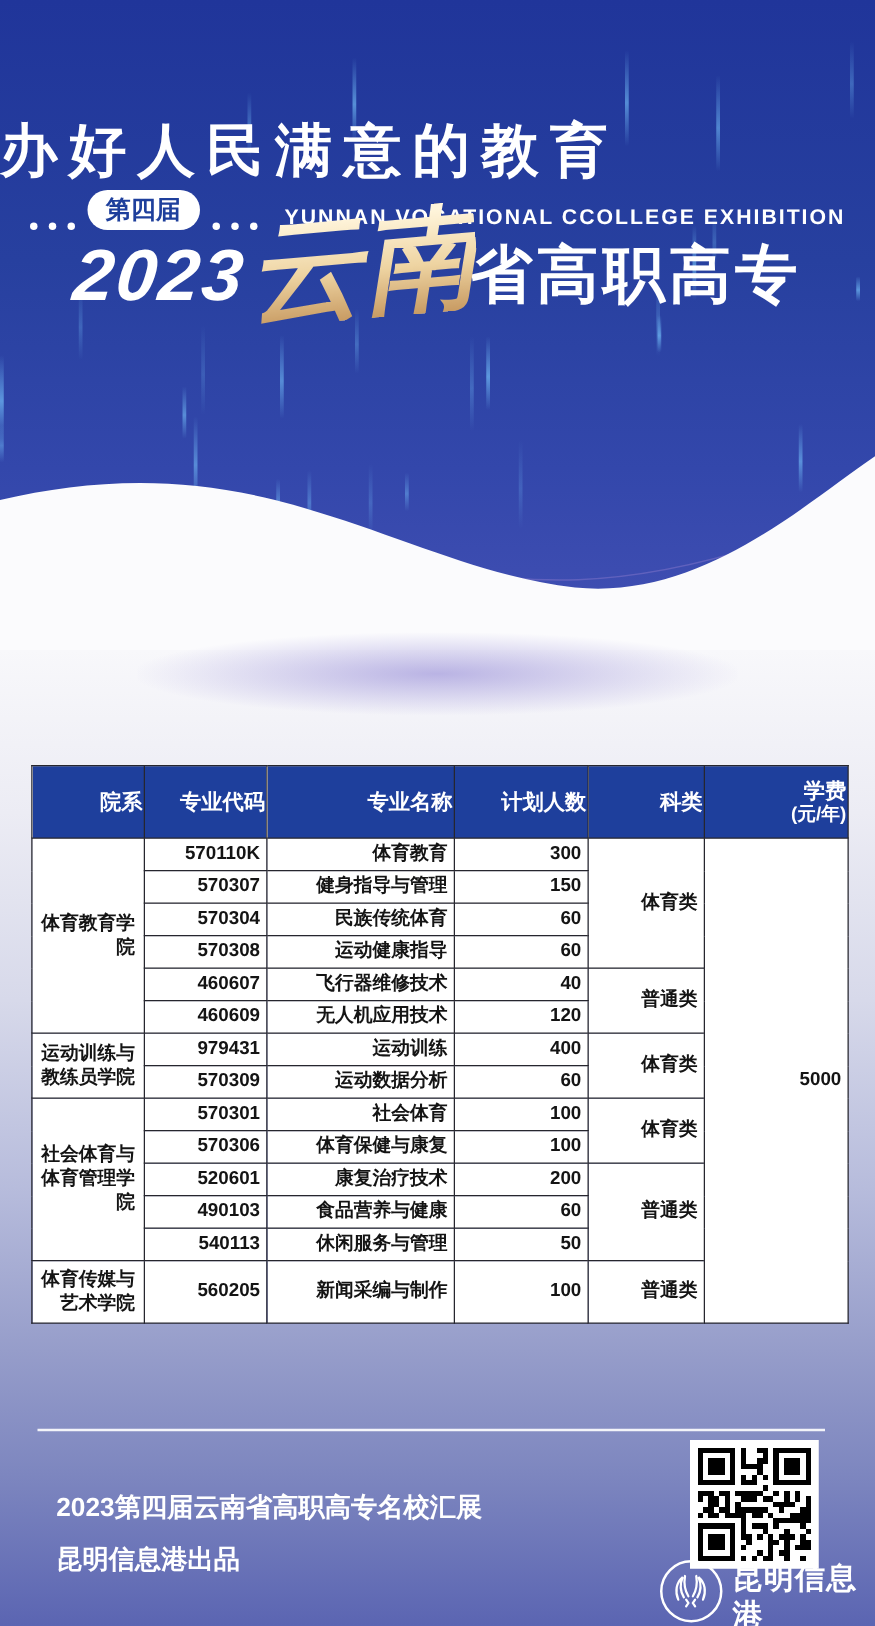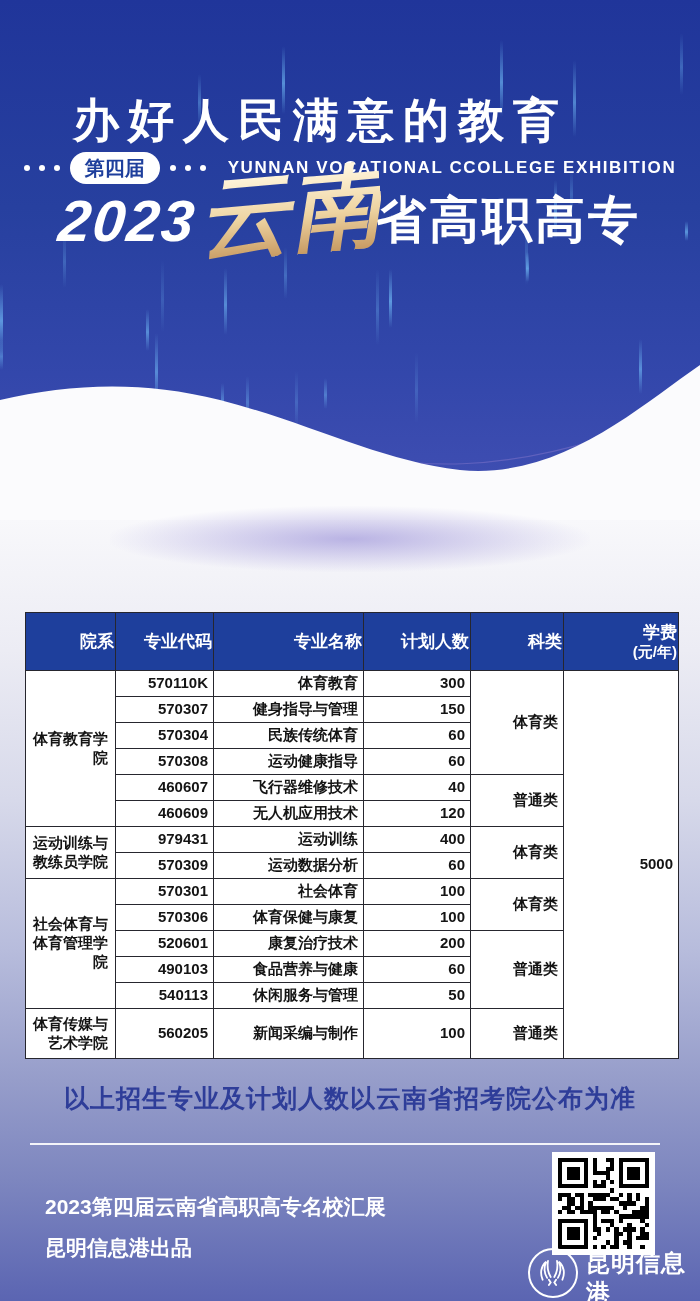--- a/index.html
+++ b/index.html
@@ -4,23 +4,23 @@
 <style>
   html,body{margin:0;padding:0;}
   body{width:700px;height:1301px;overflow:hidden;font-family:"Liberation Sans","DejaVu Sans",sans-serif;}
   .page{position:relative;width:700px;height:1301px;overflow:hidden;
     background:linear-gradient(180deg,#f8f8fb 520px,#ececf4 650px,#d7d9ea 800px,#b7bcdc 950px,#969dca 1080px,#7d86bf 1180px,#5b65b2 1300px);}
   
   .hero{position:absolute;left:0;top:0;width:700px;height:520px;overflow:hidden;
     background:linear-gradient(180deg,#20359a 0%,#27409f 40%,#3347ab 72%,#4350b4 100%);}
   .streak{position:absolute;width:3px;border-radius:2px;
     background:linear-gradient(180deg,rgba(120,200,255,0) 0%,rgba(120,200,255,.75) 55%,rgba(120,200,255,0) 100%);}
-  .slogan{position:absolute;left:0;top:90px;width:568px;text-align:right;margin:0;
+  .slogan{position:absolute;left:0;top:90px;width:568px;text-align:left;margin:0;
     color:#fff;font-size:46px;font-weight:bold;letter-spacing:9px;}
-  .badge-row{position:absolute;left:0;top:152px;width:700px;display:flex;justify-content:center;align-items:center;gap:10px;}
+  .badge-row{position:absolute;left:0;top:152px;width:700px;display:flex;justify-content:center;align-items:flex-end;gap:10px;}
   .dots{display:flex;gap:9px;align-items:center;}
   .dot{width:6px;height:6px;border-radius:50%;background:#fff;}
   .pill{background:#fff;color:#1e3f9c;font-weight:bold;font-size:20px;border-radius:18px;padding:3px 15px;line-height:1.3;}
   .en-sub{color:#fff;font-size:17px;font-weight:bold;letter-spacing:1.6px;margin-left:12px;}
   .title-row{position:absolute;left:0;top:186px;width:700px;display:flex;justify-content:center;align-items:center;}
   .year{color:#fff;font-size:58px;font-weight:bold;font-style:italic;transform:skewX(-6deg);letter-spacing:2px;}
   .script{font-family:"DejaVu Serif","Liberation Serif",serif;font-style:italic;font-weight:bold;font-size:92px;line-height:.95;
     margin:-18px -6px 0 2px;transform:rotate(-5deg);color:#ecd2a0;
     background:linear-gradient(180deg,#fff5dc 5%,#eed4a2 55%,#c89b63 100%);
     -webkit-background-clip:text;background-clip:text;-webkit-text-fill-color:transparent;z-index:2;}
@@ -220,21 +220,20 @@
       <tr class="tall">
         <td class="dept">体育传媒与艺术学院</td>
         <td>560205</td>
         <td>新闻采编与制作</td>
         <td>100</td>
         <td>普通类</td>
       </tr>
     </tbody>
   </table>
 
-  <div class="notice">以上招生专业及计划人数以云南省招考院公布为准</div>
   <div class="divider"></div>
   <div class="credits">
     <div>2023第四届云南省高职高专名校汇展</div>
     <div>昆明信息港出品</div>
   </div>
 
   <div class="qr">
       <svg id="qrsvg" viewBox="0 0 21 21">
         <rect x="8" y="0" width="1" height="1" fill="#000"></rect>
         <rect x="11" y="0" width="1" height="1" fill="#000"></rect>

